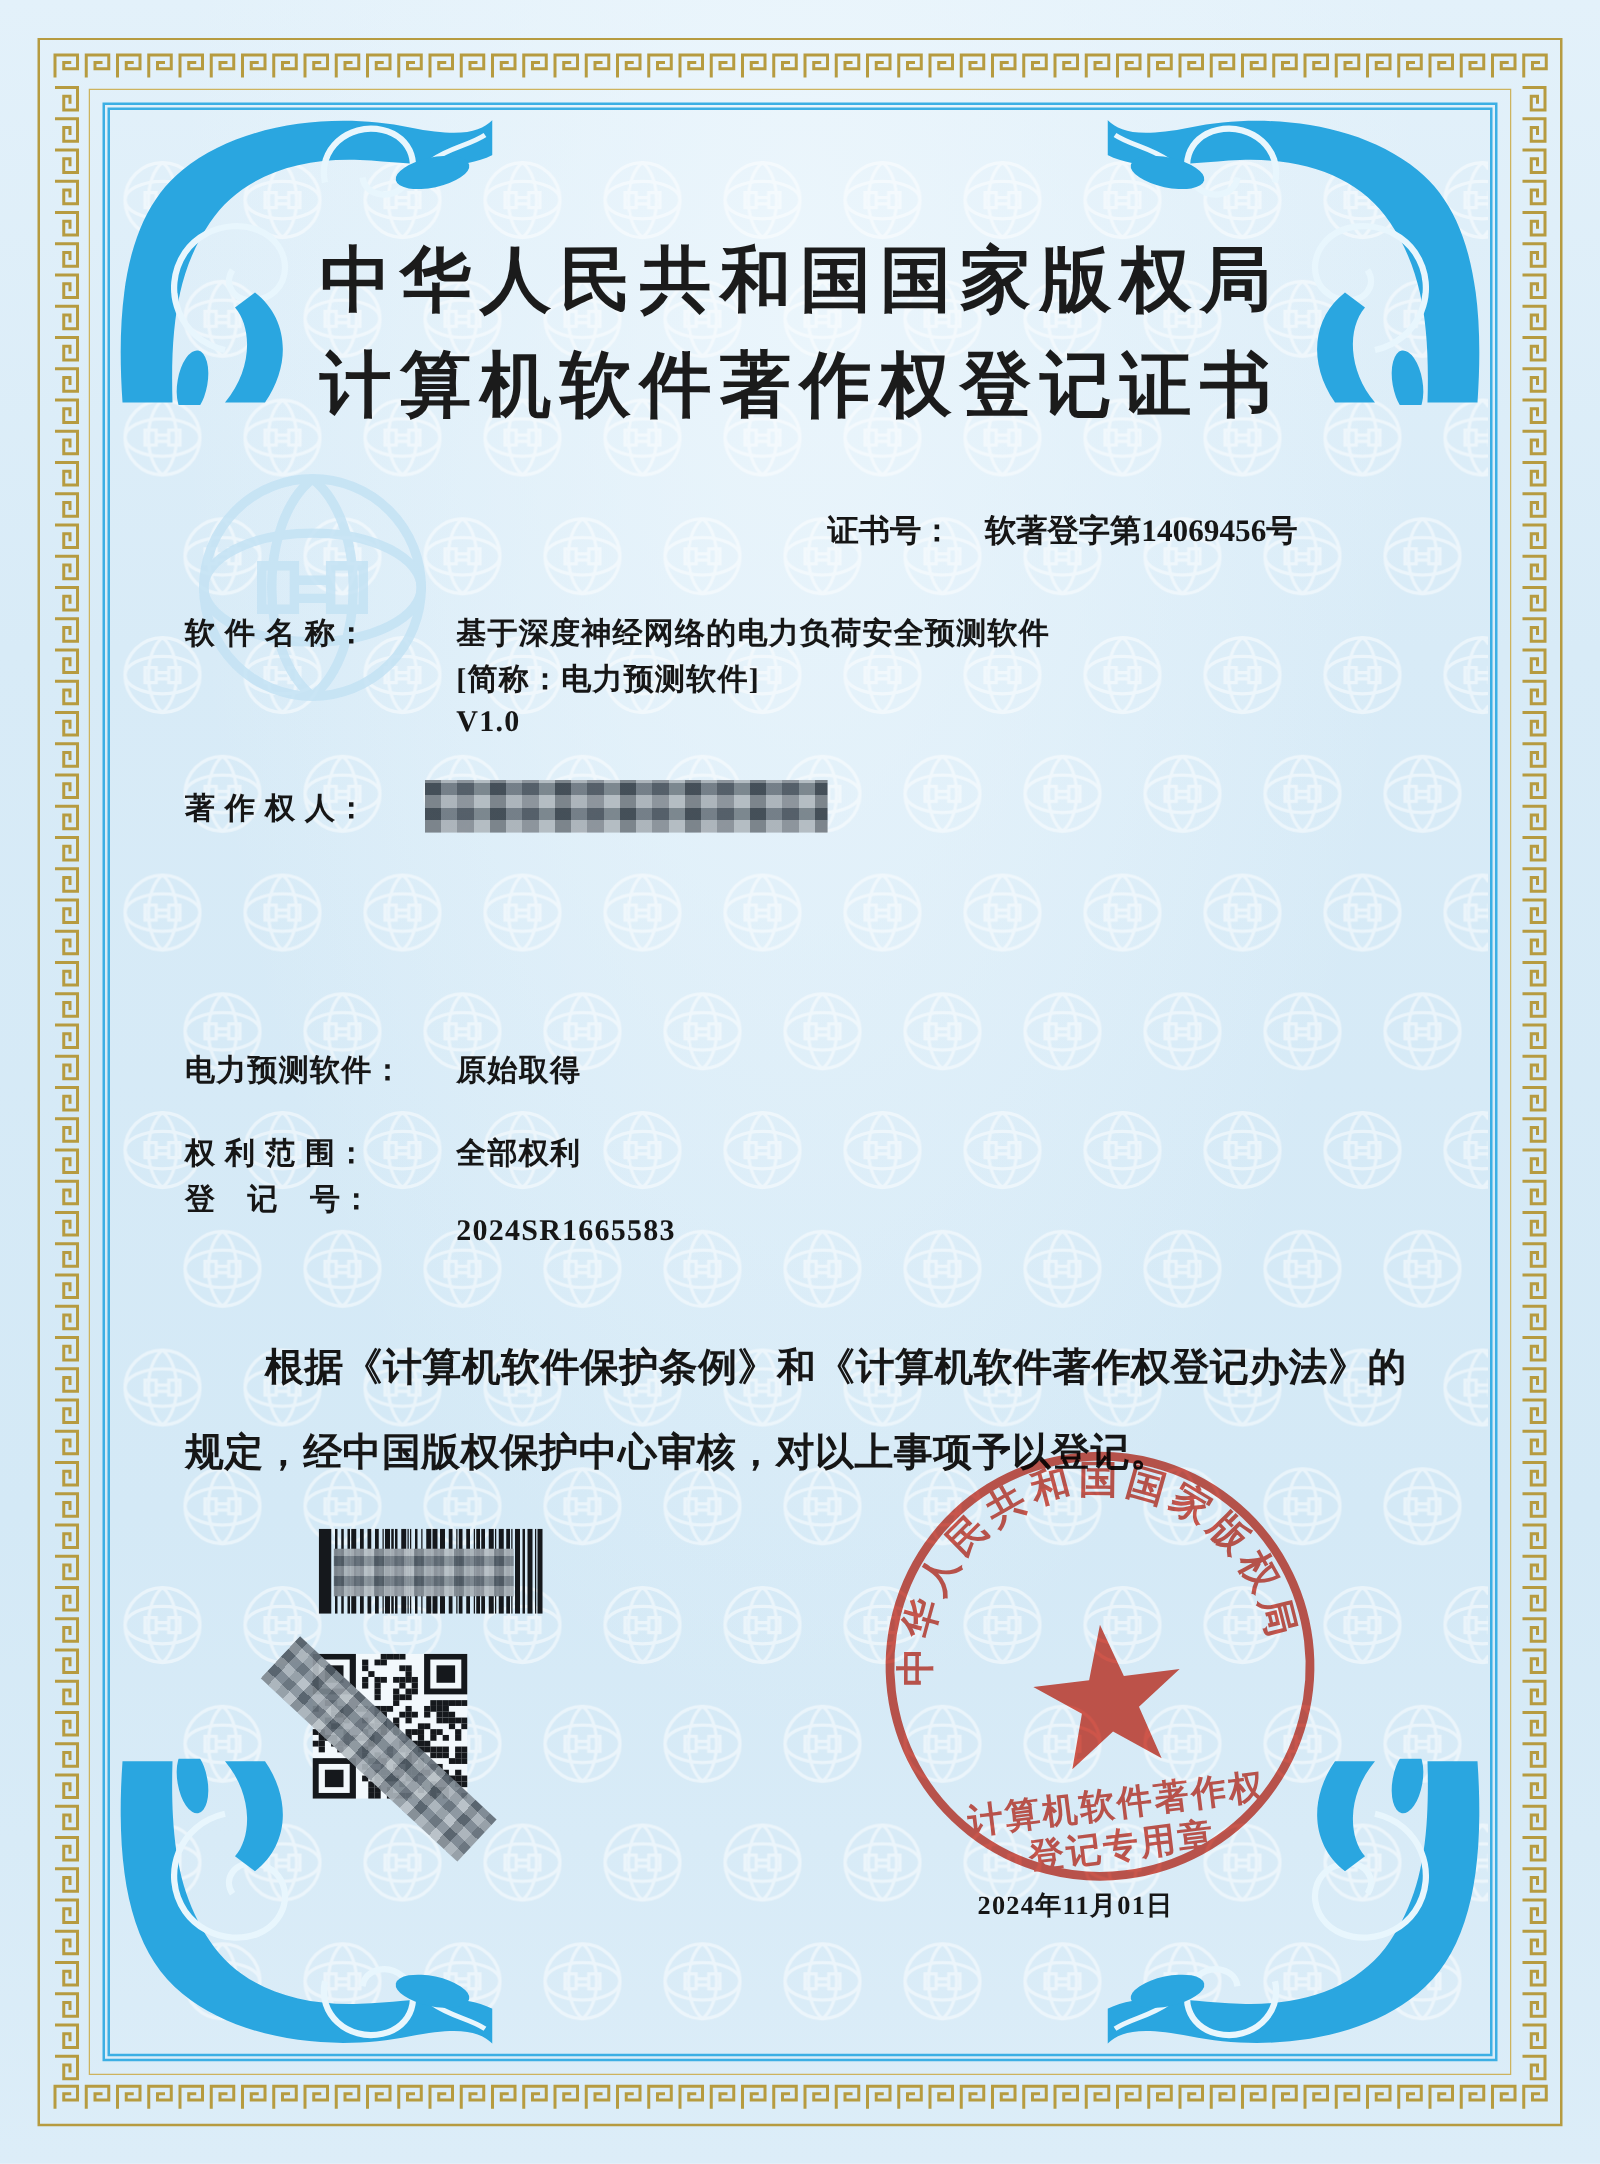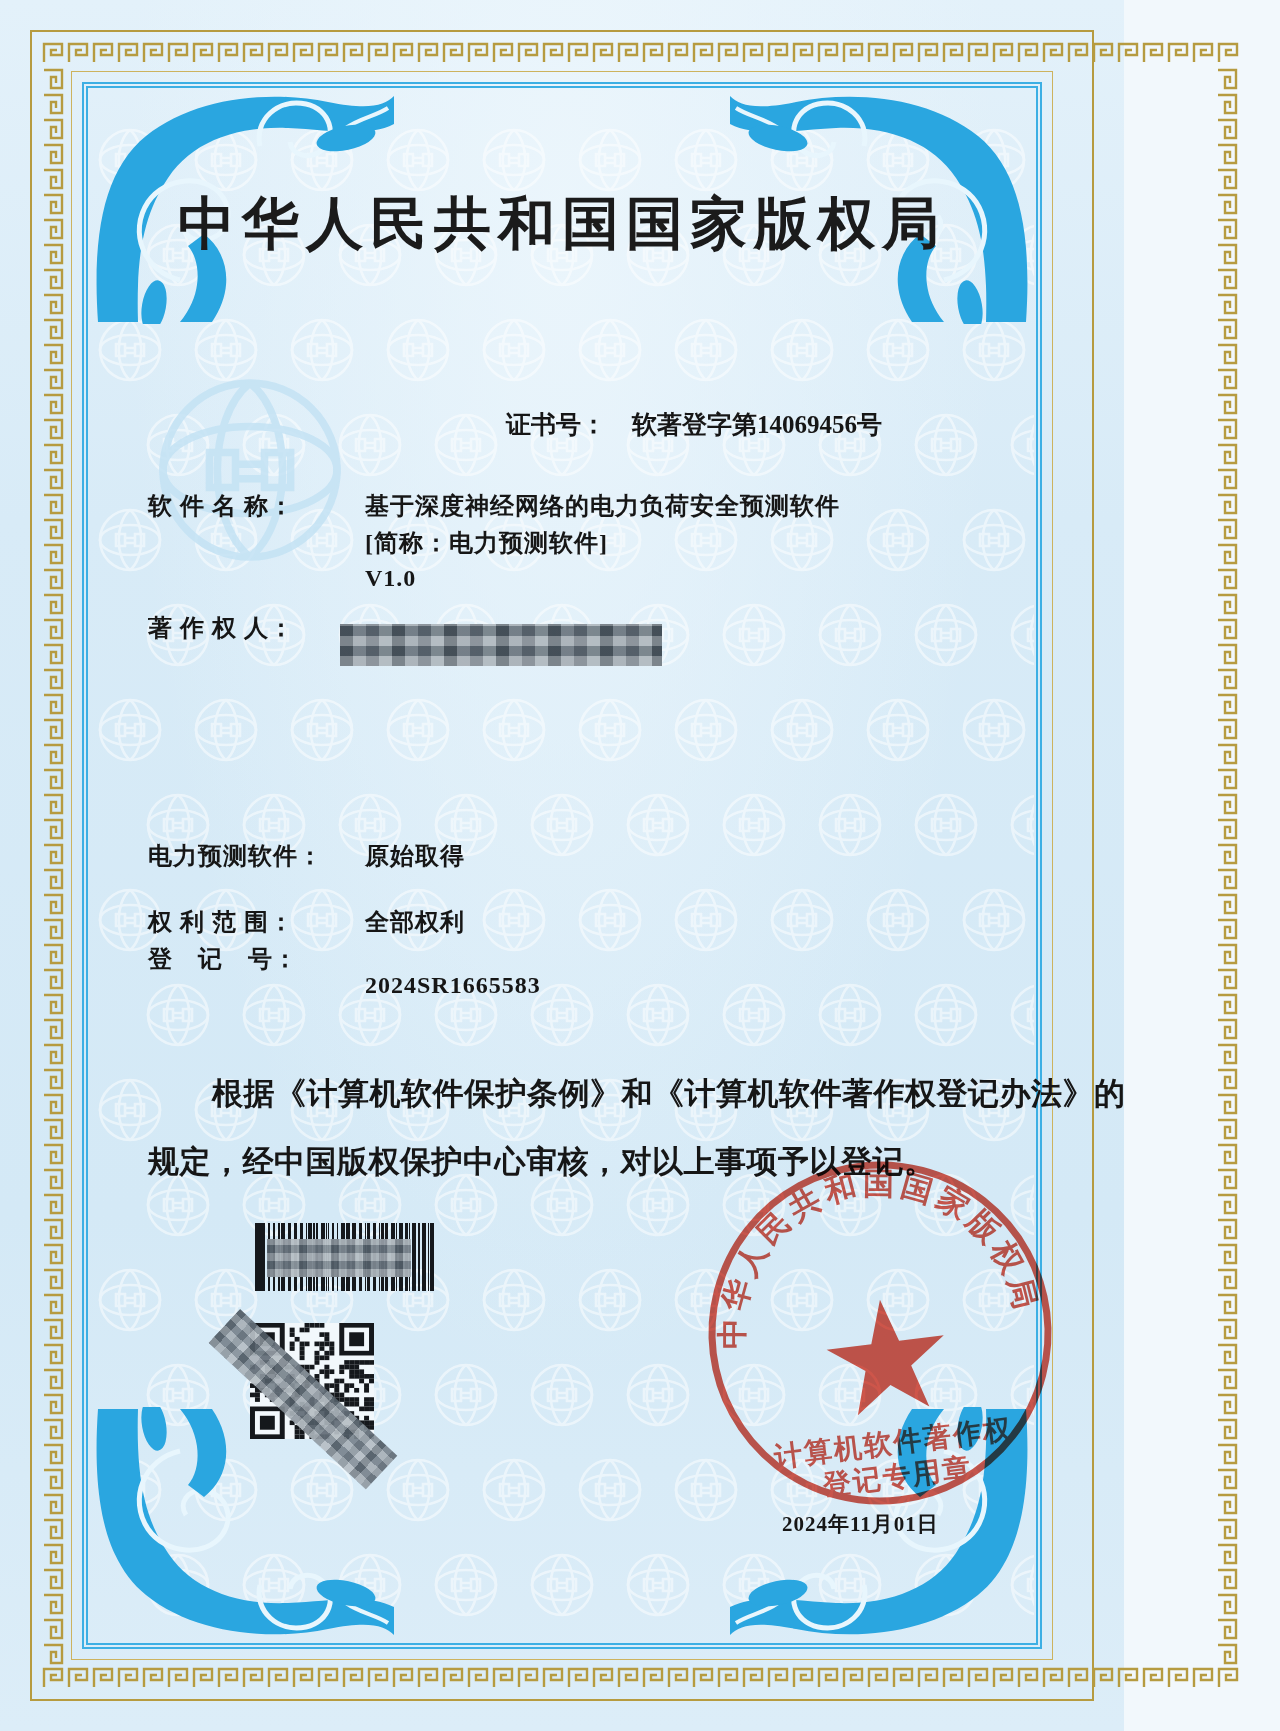--- a/index.html
+++ b/index.html
@@ -3,21 +3,21 @@
 <meta charset="utf-8">
 <style>
   html,body{margin:0;padding:0;}
   body{
     width:1280px;height:1731px;
     background:#f2f8fc;
     font-family:"Liberation Serif","DejaVu Serif",serif;
     position:relative;overflow:hidden;
   }
   .page{
-    position:absolute;left:0;top:0;width:1124px;height:1731px;
+    position:absolute;left:0;top:0;width:1280px;height:1731px;
     background:
       radial-gradient(ellipse at 50% 12%, rgba(236,246,252,.9) 0%, rgba(236,246,252,0) 55%),
       linear-gradient(180deg,#e3f1fa 0%,#d8ebf7 30%,#d4e9f6 70%,#dcedf8 100%);
   }
   
   .gold-line-outer{position:absolute;left:30px;top:30px;right:30px;bottom:30px;border:2px solid #b69b40;}
   .gold-line-inner{position:absolute;left:71px;top:71px;right:71px;bottom:71px;border:1px solid #cdb35e;}
   .meander{position:absolute;}
   
   .blue-frame{position:absolute;left:82px;top:82px;right:82px;bottom:82px;border:6px double #3cafe4;}
@@ -552,31 +552,32 @@
       <use href="#c-src"></use>
     </svg>
   <svg class="corner bl" viewBox="0 0 310 240">
       <use href="#c-src"></use>
     </svg>
   <svg class="corner br" viewBox="0 0 310 240">
       <use href="#c-src"></use>
     </svg>
 
   <div class="t title" style="top:186px">中华人民共和国国家版权局</div>
+  <div class="t title" style="top:270px">计算机软件著作权登记证书</div>
 
   <div class="t certno" style="right:242px;top:408px">
     <span>证书号：</span><span class="gap"></span><span>软著登字第14069456号</span>
   </div>
 
   <div class="t field" style="left:148px;top:490px">软 件 名 称：</div>
   <div class="t field" style="left:365px;top:527px">[简称：电力预测软件]</div>
   <div class="t field" style="left:365px;top:490px">基于深度神经网络的电力负荷安全预测软件</div>
   <div class="t field" style="left:365px;top:565px">V1.0</div>
 
-  <div class="t field" style="left:148px;top:612px">著 作 权 人：</div>
+  <div class="t field" style="left:148px;top:630px">著 作 权 人：</div>
   <div class="owner-redact mosaic-dark"></div>
 
   <div class="t field" style="left:148px;top:840px">电力预测软件：</div>
   <div class="t field" style="left:365px;top:840px">原始取得</div>
 
   <div class="t field" style="left:148px;top:906px">权 利 范 围：</div>
   <div class="t field" style="left:365px;top:906px">全部权利</div>
 
   <div class="t field" style="left:148px;top:943px">登　记　号：</div>
   <div class="t field" style="left:365px;top:972px">2024SR1665583</div>

